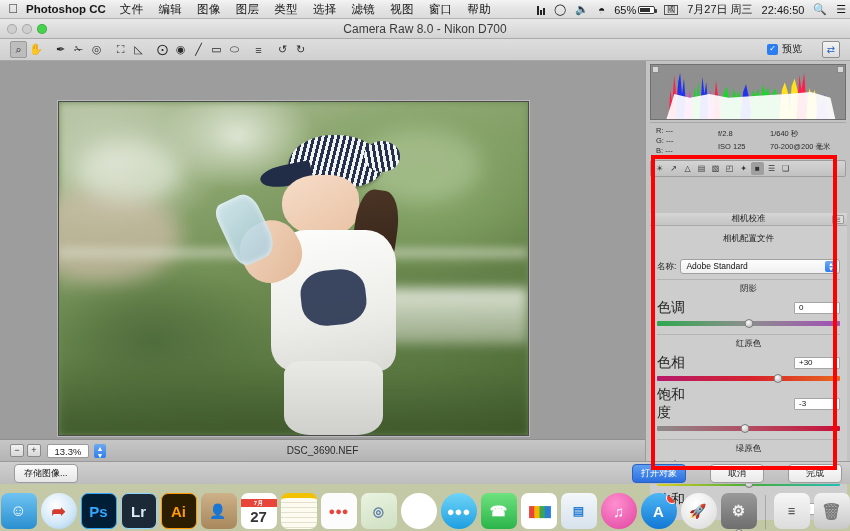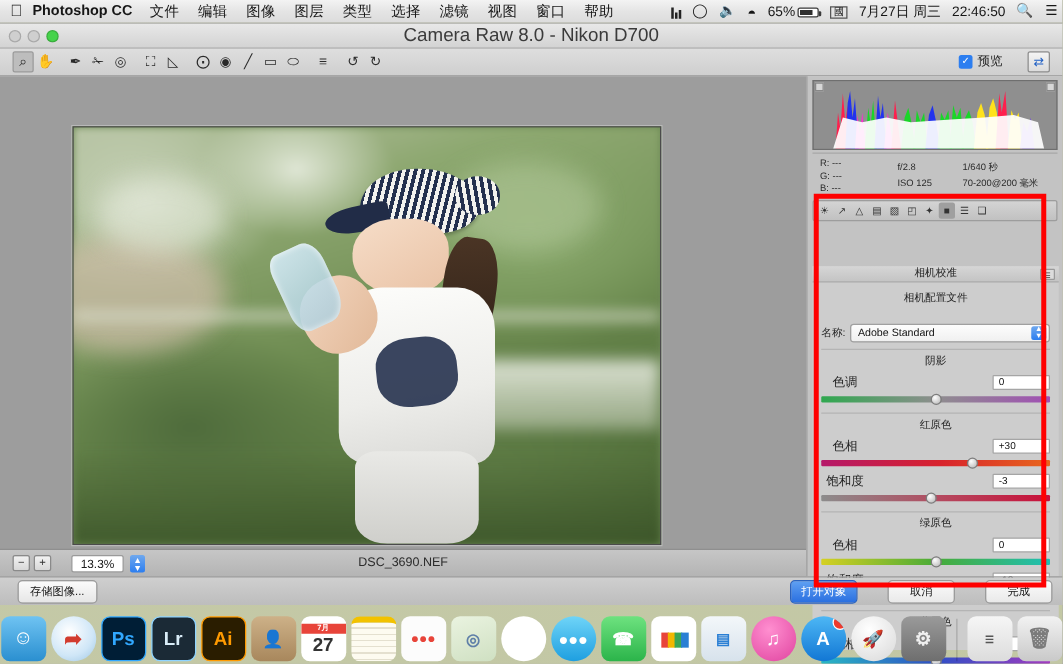--- a/index.html
+++ b/index.html
@@ -60,21 +60,21 @@
     position: absolute; left: 0; top: 19px; width: 850px; height: 465px;
     background: #d3d3d3;
     z-index: 20;
   }
   #craw-titlebar {
     position: relative; height: 20px;
     background: linear-gradient(180deg, #e8e8e8 0%, #d3d3d3 100%);
     border-bottom: 1px solid #a9a9a9;
     display: flex; align-items: center; justify-content: center;
   }
-  #craw-title { font-size: 15px; color: #3b3b3b; }
+  #craw-title { font-size: 12px; color: #3b3b3b; }
   .traffic { position: absolute; left: 7px; top: 5px; display: flex; gap: 5px; }
   .tl { width: 10px; height: 10px; border-radius: 50%; border: 1px solid rgba(0,0,0,.18); }
   .tl.red { background: #cfcfcf; }
   .tl.yellow { background: #cfcfcf; }
   .tl.green { background: #46d34b; }
 
   
   #craw-toolbar {
     position: relative; height: 22px;
     background: linear-gradient(180deg, #dedede 0%, #cfcfcf 100%);
@@ -212,21 +212,21 @@
     background: linear-gradient(180deg,#c6c6c6,#b4b4b4);
     border-top: 1px solid #8f8f8f;
     display: flex; align-items: center; padding-left: 10px; gap: 3px;
   }
   .zbtn {
     width: 14px; height: 13px; border: 1px solid #8a8a8a; border-radius: 2px;
     background: linear-gradient(180deg,#f2f2f2,#d8d8d8);
     font-size: 9px; line-height: 11px; text-align: center; color: #333;
   }
   #zoom-val {
-    width: 42px; height: 14px; margin-left: 13px;
+    width: 42px; height: 14px; margin-left: 3px;
     background: #fff; border: 1px solid #9a9a9a; border-radius: 2px;
     font-size: 9.5px; line-height: 13px; text-align: center; color: #1b1b1b;
   }
   #zoom-stepper {
     width: 12px; height: 14px; margin-left: 2px; border-radius: 2px;
     background: linear-gradient(180deg,#6fa8ee,#2c7ef0);
     color: #fff; font-size: 7px; line-height: 7px; text-align: center; padding-top: 1px;
   }
   #filename {
     position: absolute; left: 0; right: 0; text-align: center;
@@ -293,21 +293,21 @@
     background: #dcdcdc; border: 1px solid #9a9a9a; border-radius: 1px;
     display: flex; align-items: center; justify-content: center;
     font-size: 6px; color: #444;
   }
   .calib-body { padding: 4px 7px 0 7px; }
   .sect-title {
     text-align: center; font-size: 8.5px; color: #1f1f1f;
     margin: 3px 0 4px 0;
   }
   .rowline { display: flex; align-items: center; margin-bottom: 1px; }
-  .rowlabel { font-size: 10px; color: #1f1f1f; width: 38px; text-align: center; }
+  .rowlabel { font-size: 14px; color: #1f1f1f; width: 38px; }
   .numbox {
     margin-left: auto; width: 46px; height: 12px;
     background: #fff; border: 1px solid #a5a5a5; border-radius: 1px;
     font-size: 8px; line-height: 10px; color: #111; padding-left: 4px;
   }
   #profile-row { display: flex; align-items: center; margin: 14px 0 4px 0; }
   #profile-label { font-size: 8.5px; color: #1f1f1f; margin-right: 4px; }
   #profile-select {
     flex: 1; height: 15px; position: relative;
     background: linear-gradient(180deg,#fdfdfd,#f0f0f0);

